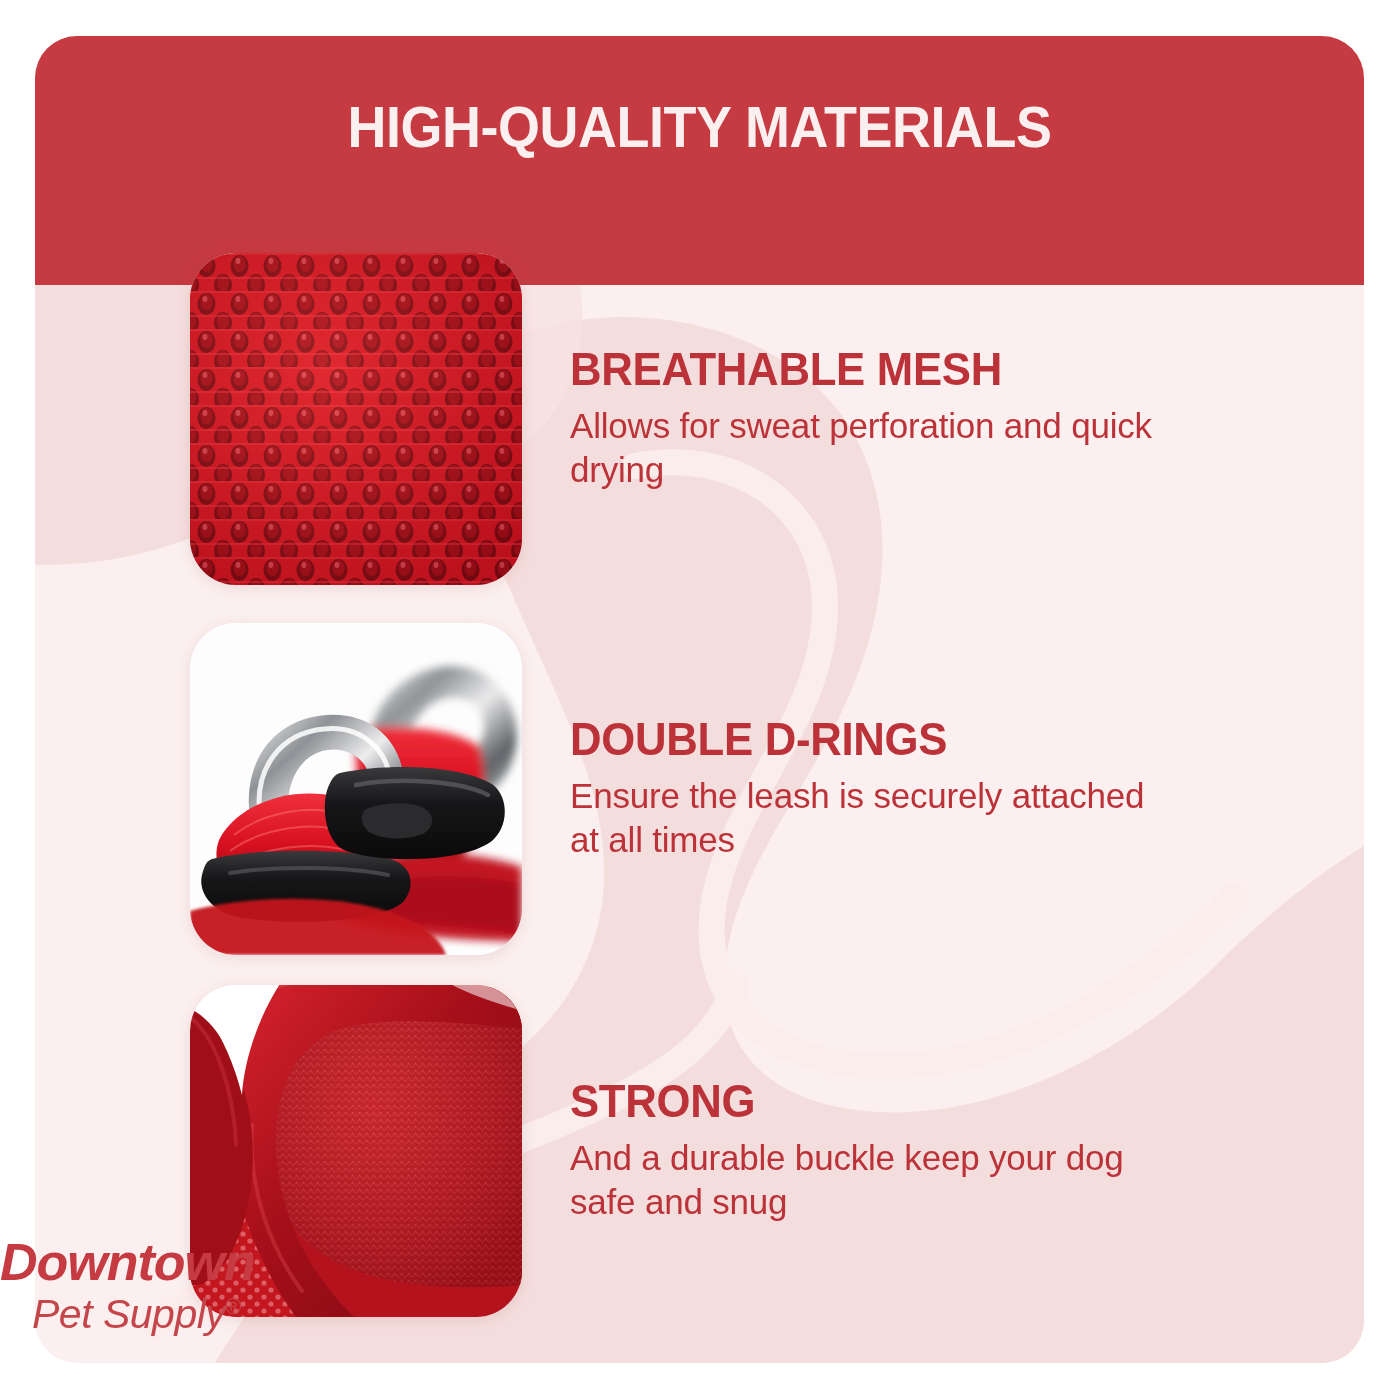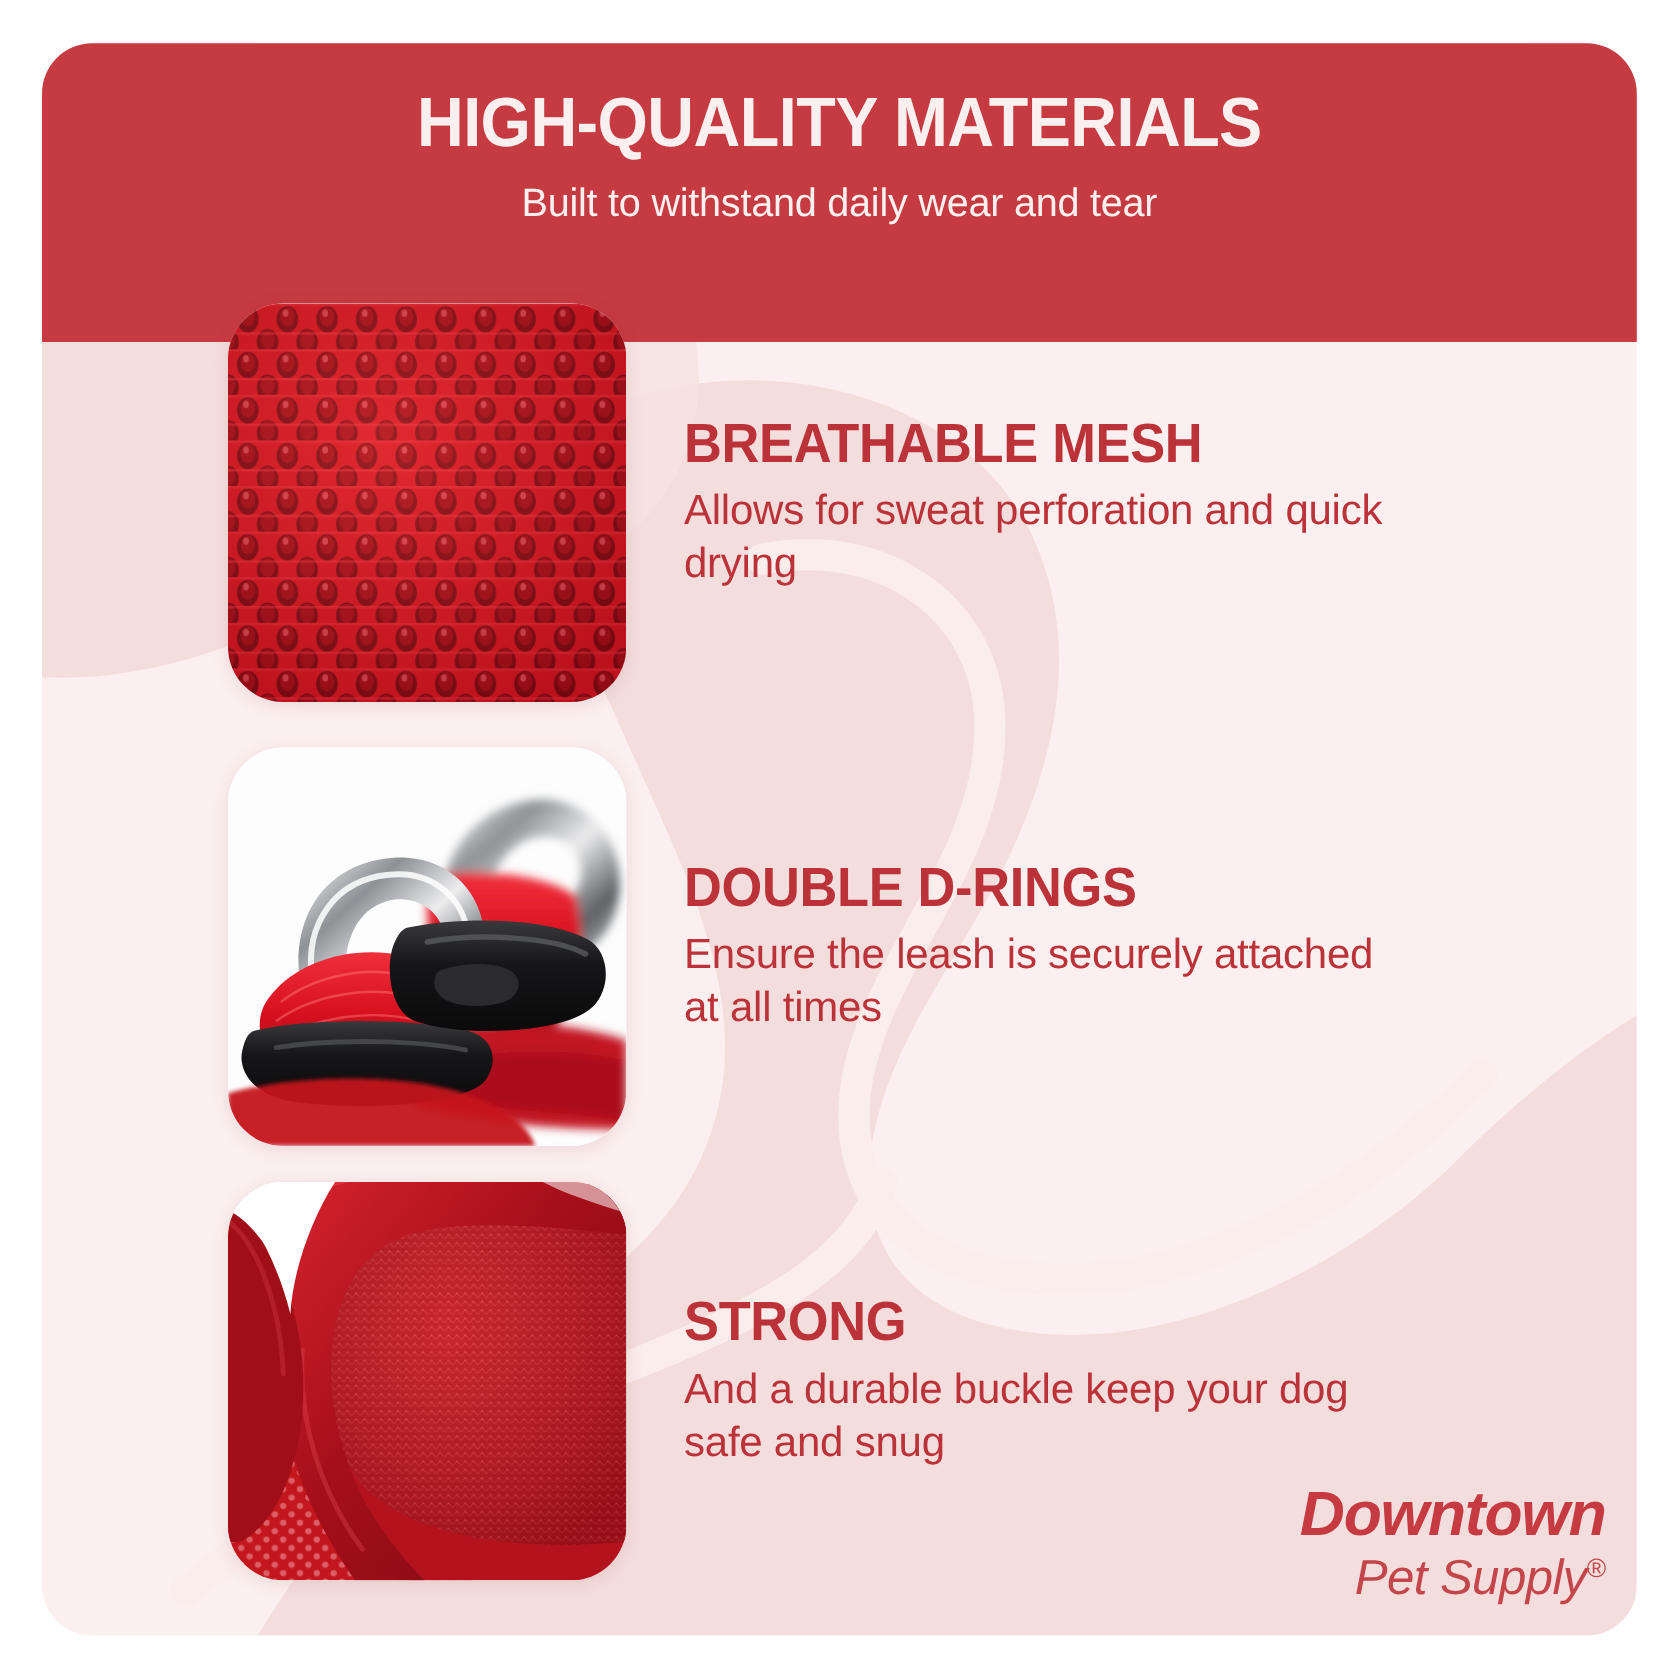--- a/index.html
+++ b/index.html
@@ -47,21 +47,21 @@
     top: 36px;
     width: 1329px;
     height: 249px;
     background: #C63A41;
     border-radius: 42px 42px 0 0;
     box-sizing: border-box;
     display: flex;
     flex-direction: column;
     align-items: center;
     justify-content: flex-start;
-    padding-top: 38px;
+    padding-top: 62px;
   }
   .header-title {
     color: #FBF0EF;
     font-size: 58px;
     font-weight: bold;
     letter-spacing: -0.5px;
     line-height: 1.0;
     text-align: center;
     transform: scaleX(0.93);
     white-space: nowrap;
@@ -129,21 +129,21 @@
     max-width: 600px;
     letter-spacing: -0.2px;
   }
 
   
   .logo {
     position: absolute;
     left: 0;
     top: 1236px;
     width: 1338px;
-    text-align: right;
+    text-align: left;
     pointer-events: none;
   }
   .logo-main {
     color: #C63A41;
     font-size: 52px;
     font-weight: bold;
     font-style: italic;
     line-height: 1.0;
     letter-spacing: -1px;
   }
@@ -186,21 +186,20 @@
                C 660 965, 730 1030, 850 1030 C 990 1030, 1120 940, 1200 860" fill="none" stroke="#FAEDEC" stroke-width="26" stroke-linecap="round"></path>
       <path d="M 120 1290 C 240 1190, 400 1140, 520 1090 C 620 1048, 680 1010, 700 950" fill="none" stroke="#FAEDEC" stroke-width="26" stroke-linecap="round"></path>
 
       <path d="M 330 120 C 430 100, 530 150, 545 250 C 560 350, 500 430, 410 440
                C 320 450, 250 390, 245 300 C 240 210, 270 133, 330 120 Z" fill="#F6E3E2" opacity="0.85"></path>
     </svg>
   </div>
 
   <div class="header">
     <div class="header-title">HIGH-QUALITY MATERIALS</div>
-    <div class="header-sub">Built to withstand daily wear and tear</div>
   </div>
 
   <div class="feature" id="feature-1">
     <div class="thumb">
       <svg class="thumb-art" viewBox="0 0 332 332" preserveAspectRatio="none">
         <defs>
           <linearGradient id="chrome" x1="0" y1="0" x2="1" y2="1">
             <stop offset="0%" stop-color="#FAFAFA"></stop>
             <stop offset="28%" stop-color="#8E9195"></stop>
             <stop offset="52%" stop-color="#EDEDEE"></stop>

